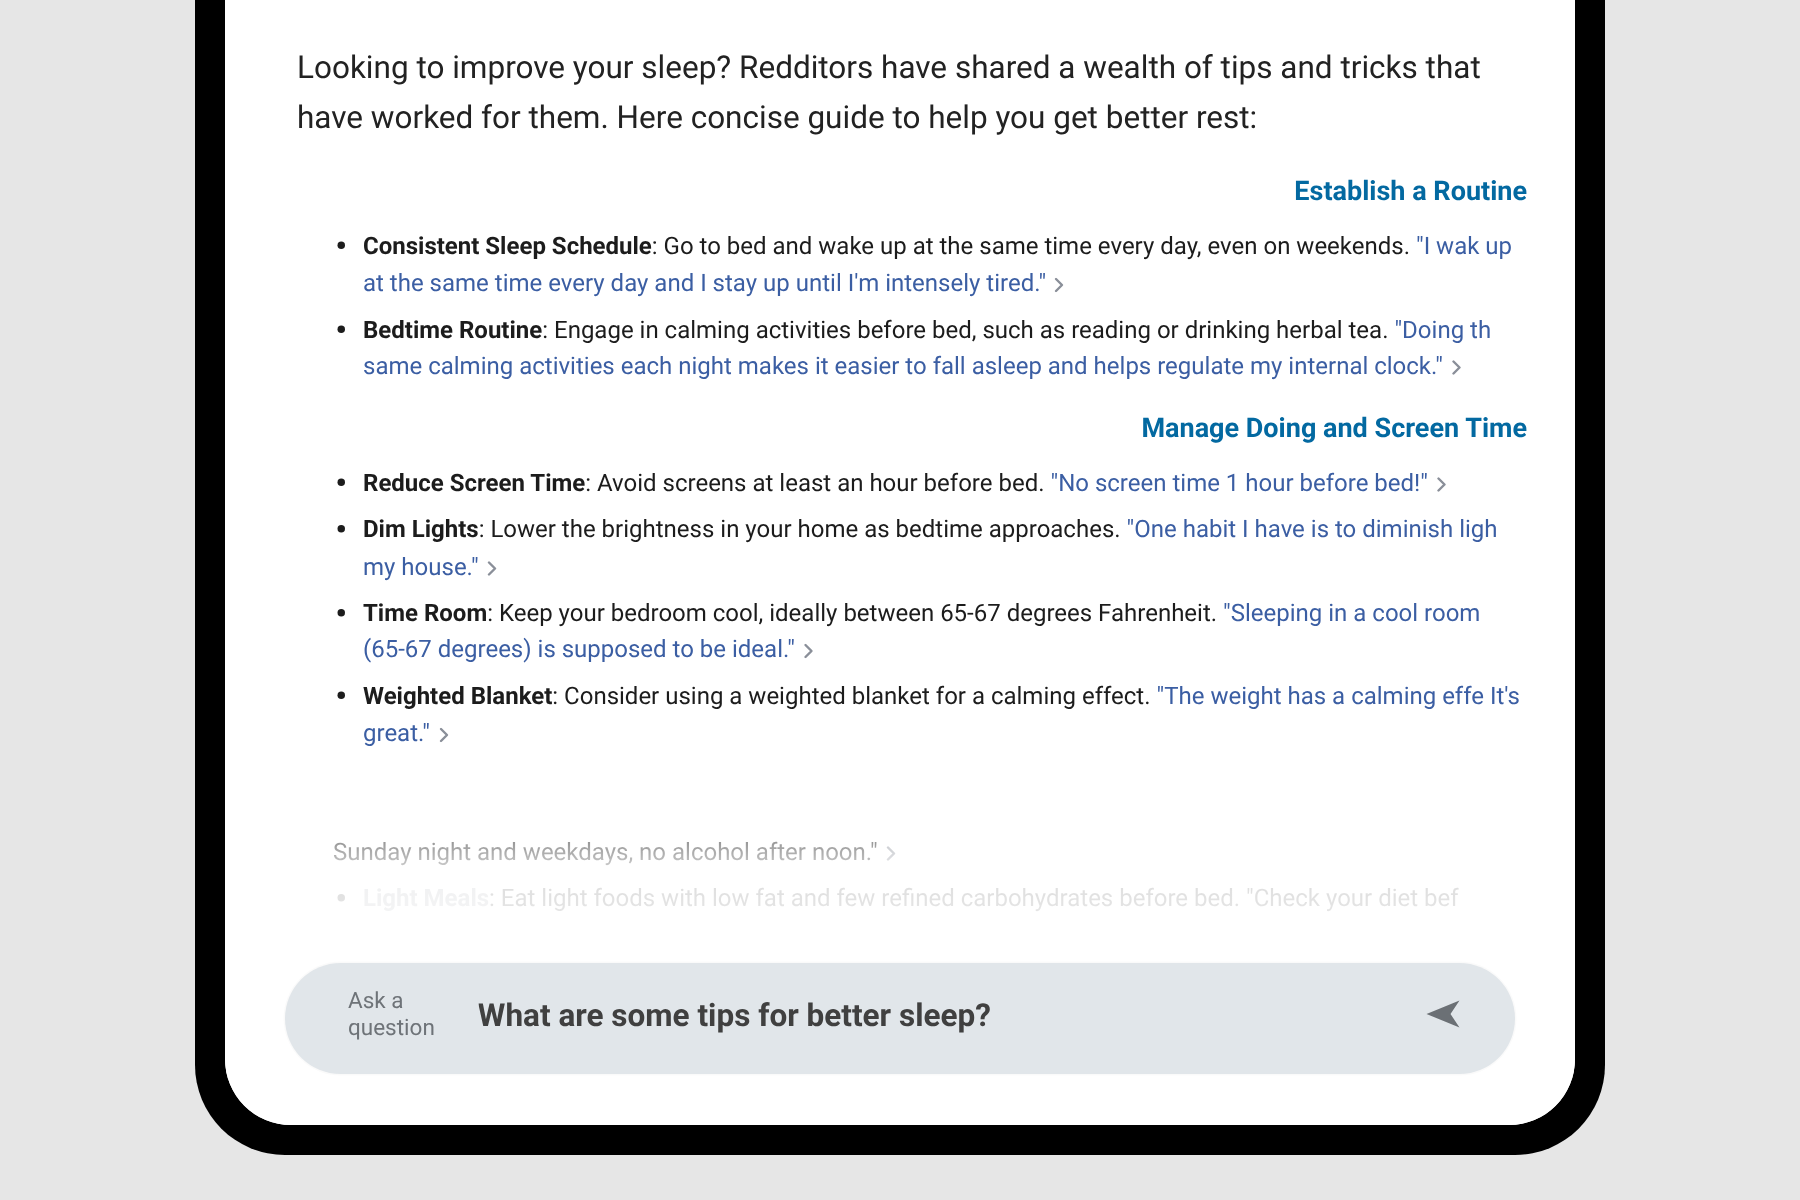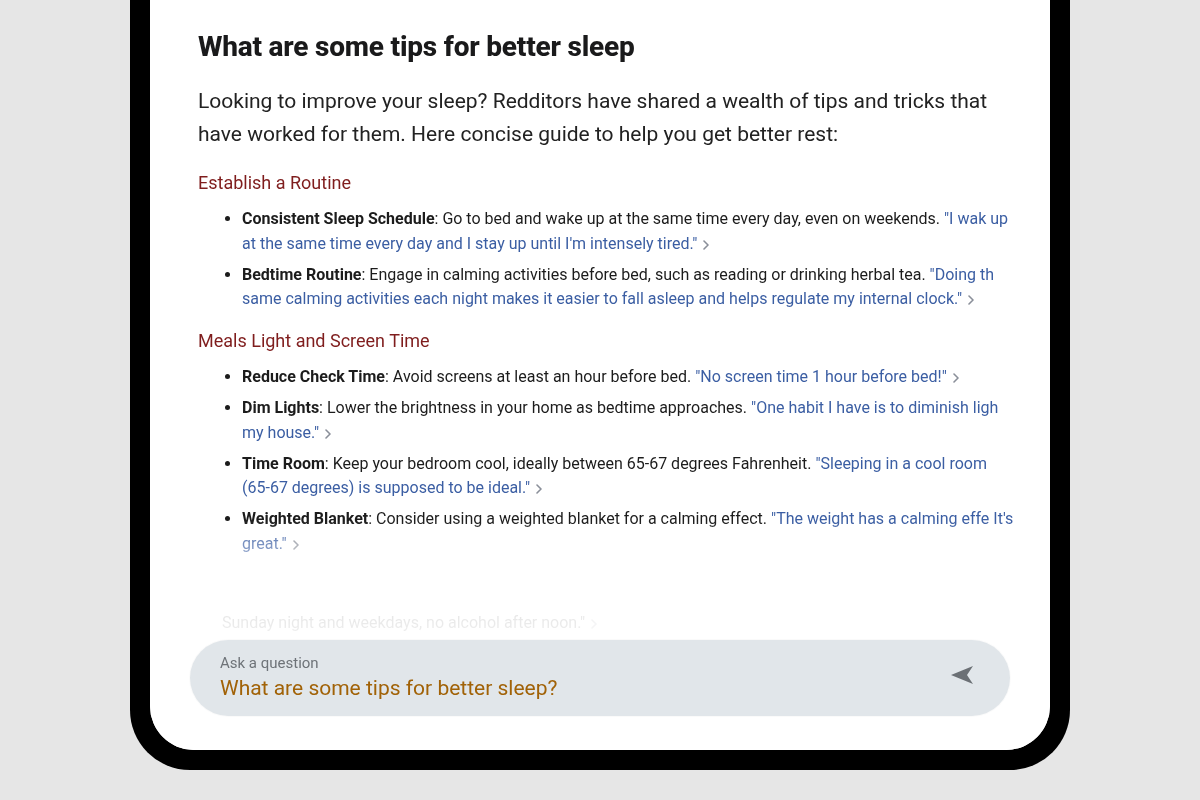--- a/index.html
+++ b/index.html
@@ -46,23 +46,24 @@
       color: #1a1a1b;
     }
     .intro {
       font-size: 21px;
       line-height: 1.55;
       color: #222;
       margin-bottom: 22px;
     }
     .section-heading {
       font-size: 18px;
-      font-weight: 400;
+      font-weight: 700;
       margin: 18px 0 14px 0;
-      color: #7f1d1d;
+      color: #0369a1;
+      text-align: right;
     }
     ul.bullets {
       list-style: disc;
       padding-left: 44px;
       margin-bottom: 6px;
     }
     ul.bullets li {
       font-size: 16px;
       line-height: 1.55;
       margin-bottom: 6px;
@@ -100,71 +101,71 @@
       right: 40px;
       bottom: 34px;
       background: #e1e6ea;
       border-radius: 40px;
       padding: 14px 26px 16px 30px;
       display: flex;
       align-items: center;
       justify-content: space-between;
       box-shadow: 0 0 0 1px rgba(0,0,0,0.02);
     }
-    .ask-text { display: flex; flex-direction: column; flex: 1; }
+    .ask-text { display: flex; flex-direction: row; flex: 1; margin-left: 12px; }
     .ask-label {
       font-size: 15px;
       color: #6e7378;
       margin-bottom: 4px;
     }
     .ask-value {
       font-size: 21px;
-      color: #a16207;
+      color: #404040;
       background: transparent;
       border: none;
       outline: none;
       width: 100%;
       font-family: inherit;
+      font-weight: bold;
     }
     .send-btn {
       width: 44px; height: 44px;
       display: flex; align-items: center; justify-content: center;
       cursor: pointer;
       color: #6b7075;
     }
   </style>
 </head>
 <body>
 
 <div class="device-frame">
   <div class="screen">
     <div class="content">
 
-      <h1 class="page-title">What are some tips for better sleep</h1>
 
       <p class="intro">Looking to improve your sleep? Redditors have shared a wealth of tips and tricks that have worked for them. Here concise guide to help you get better rest:</p>
 
       <h2 class="section-heading">Establish a Routine</h2>
       <ul class="bullets">
         <li>
           <span class="bold-label">Consistent Sleep Schedule</span><span>: Go to bed and wake up at the same time every day, even on weekends. </span><span class="quote-link">"I wak up at the same time every day and I stay up until I'm intensely tired."</span><span class="chev"><svg width="10" height="10" viewBox="0 0 10 10">
                 <path d="M3 1 L7 5 L3 9" fill="none" stroke="currentColor" stroke-width="1.6" stroke-linecap="round" stroke-linejoin="round"></path>
               </svg></span>
         </li>
         <li>
           <span class="bold-label">Bedtime Routine</span><span>: Engage in calming activities before bed, such as reading or drinking herbal tea. </span><span class="quote-link">"Doing th same calming activities each night makes it easier to fall asleep and helps regulate my internal clock."</span><span class="chev"><svg width="10" height="10" viewBox="0 0 10 10">
                 <path d="M3 1 L7 5 L3 9" fill="none" stroke="currentColor" stroke-width="1.6" stroke-linecap="round" stroke-linejoin="round"></path>
               </svg></span>
         </li>
       </ul>
 
-      <h2 class="section-heading">Meals Light and Screen Time</h2>
+      <h2 class="section-heading">Manage Doing and Screen Time</h2>
       <ul class="bullets">
         <li>
-          <span class="bold-label">Reduce Check Time</span><span>: Avoid screens at least an hour before bed. </span><span class="quote-link">"No screen time 1 hour before bed!"</span><span class="chev"><svg width="10" height="10" viewBox="0 0 10 10">
+          <span class="bold-label">Reduce Screen Time</span><span>: Avoid screens at least an hour before bed. </span><span class="quote-link">"No screen time 1 hour before bed!"</span><span class="chev"><svg width="10" height="10" viewBox="0 0 10 10">
                 <path d="M3 1 L7 5 L3 9" fill="none" stroke="currentColor" stroke-width="1.6" stroke-linecap="round" stroke-linejoin="round"></path>
               </svg></span>
         </li>
         <li>
           <span class="bold-label">Dim Lights</span><span>: Lower the brightness in your home as bedtime approaches. </span><span class="quote-link">"One habit I have is to diminish ligh my house."</span><span class="chev"><svg width="10" height="10" viewBox="0 0 10 10">
                 <path d="M3 1 L7 5 L3 9" fill="none" stroke="currentColor" stroke-width="1.6" stroke-linecap="round" stroke-linejoin="round"></path>
               </svg></span>
         </li>
       </ul>
 

